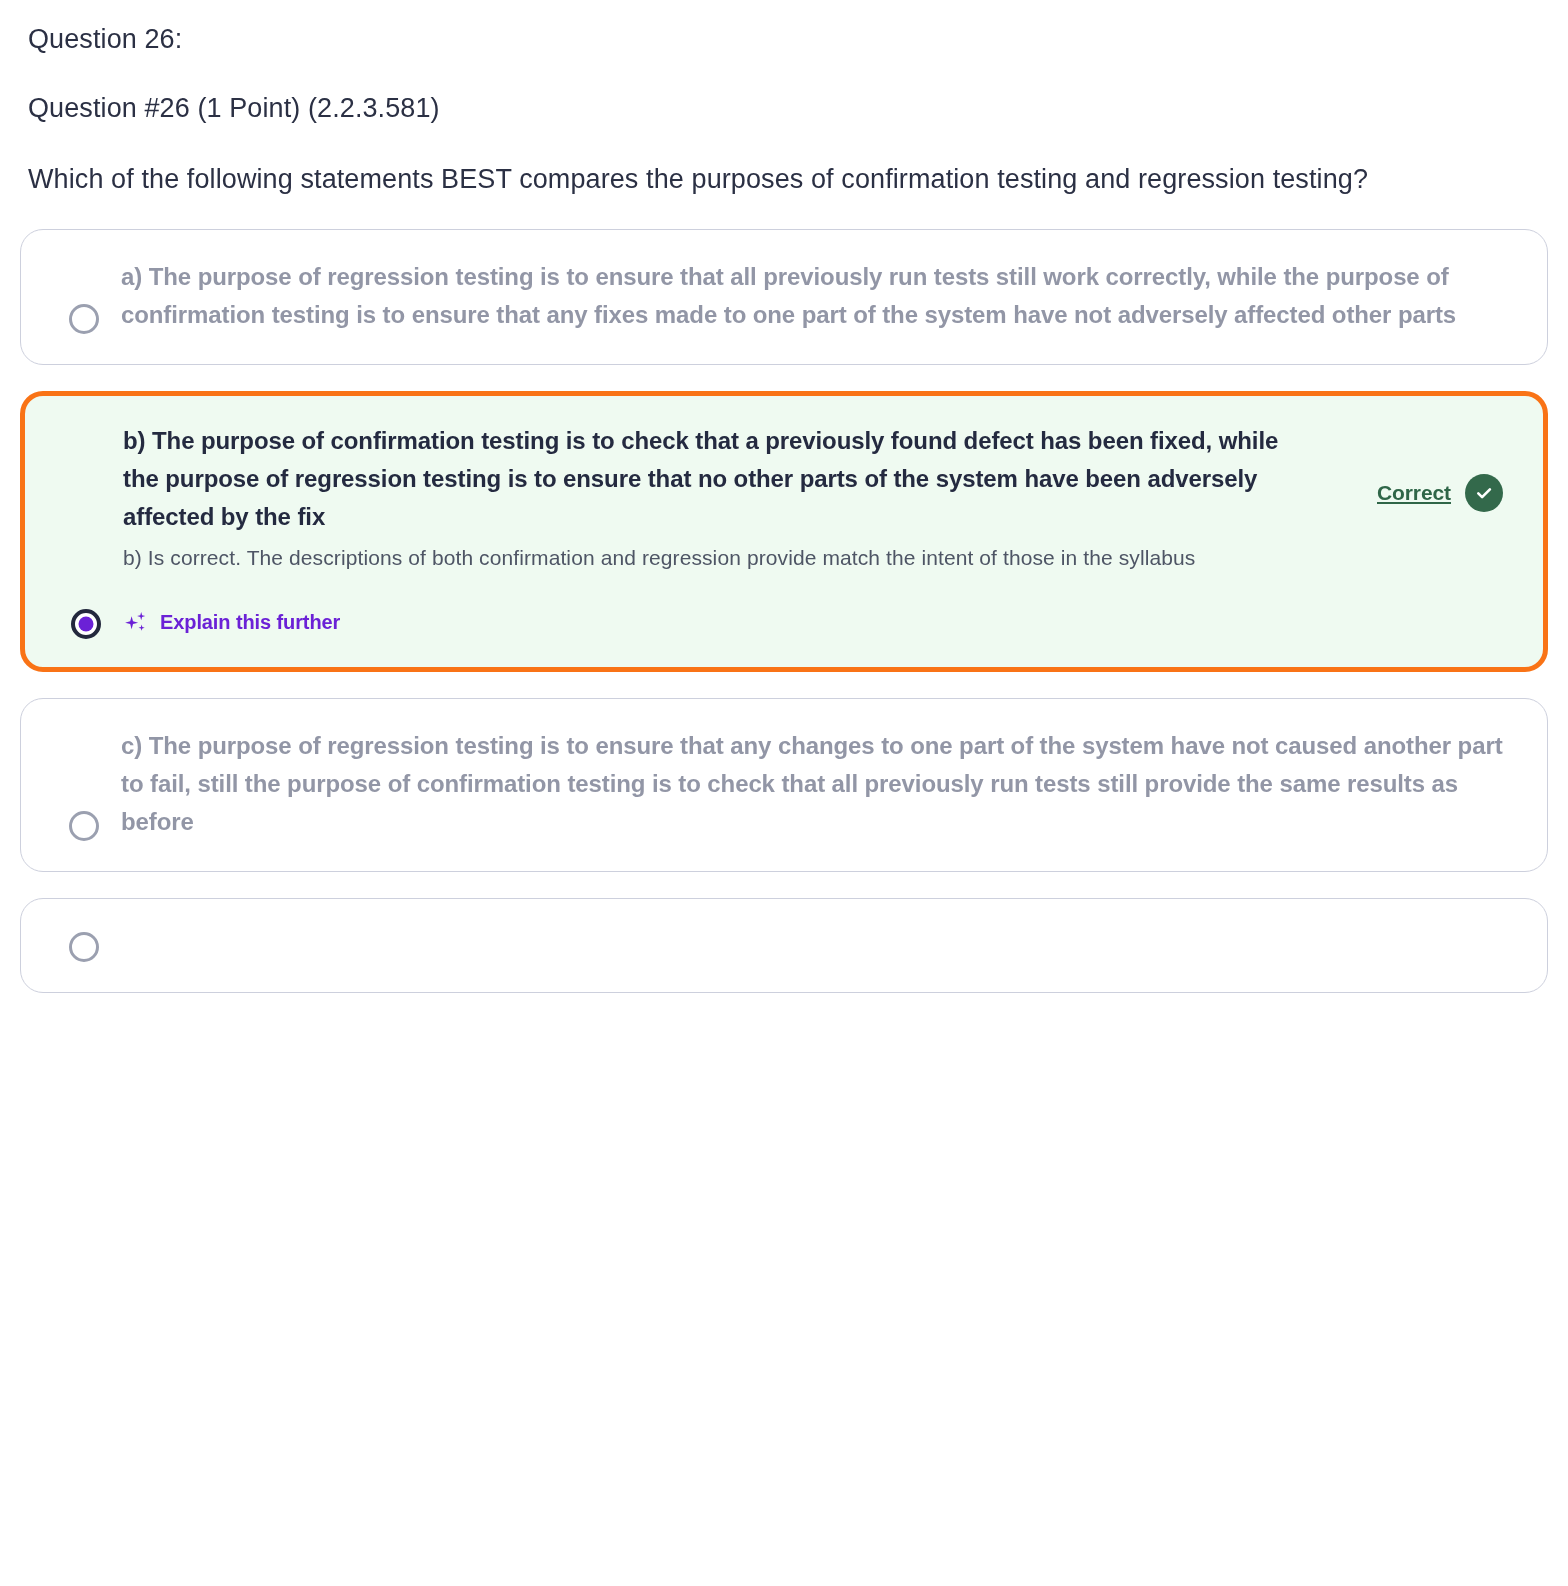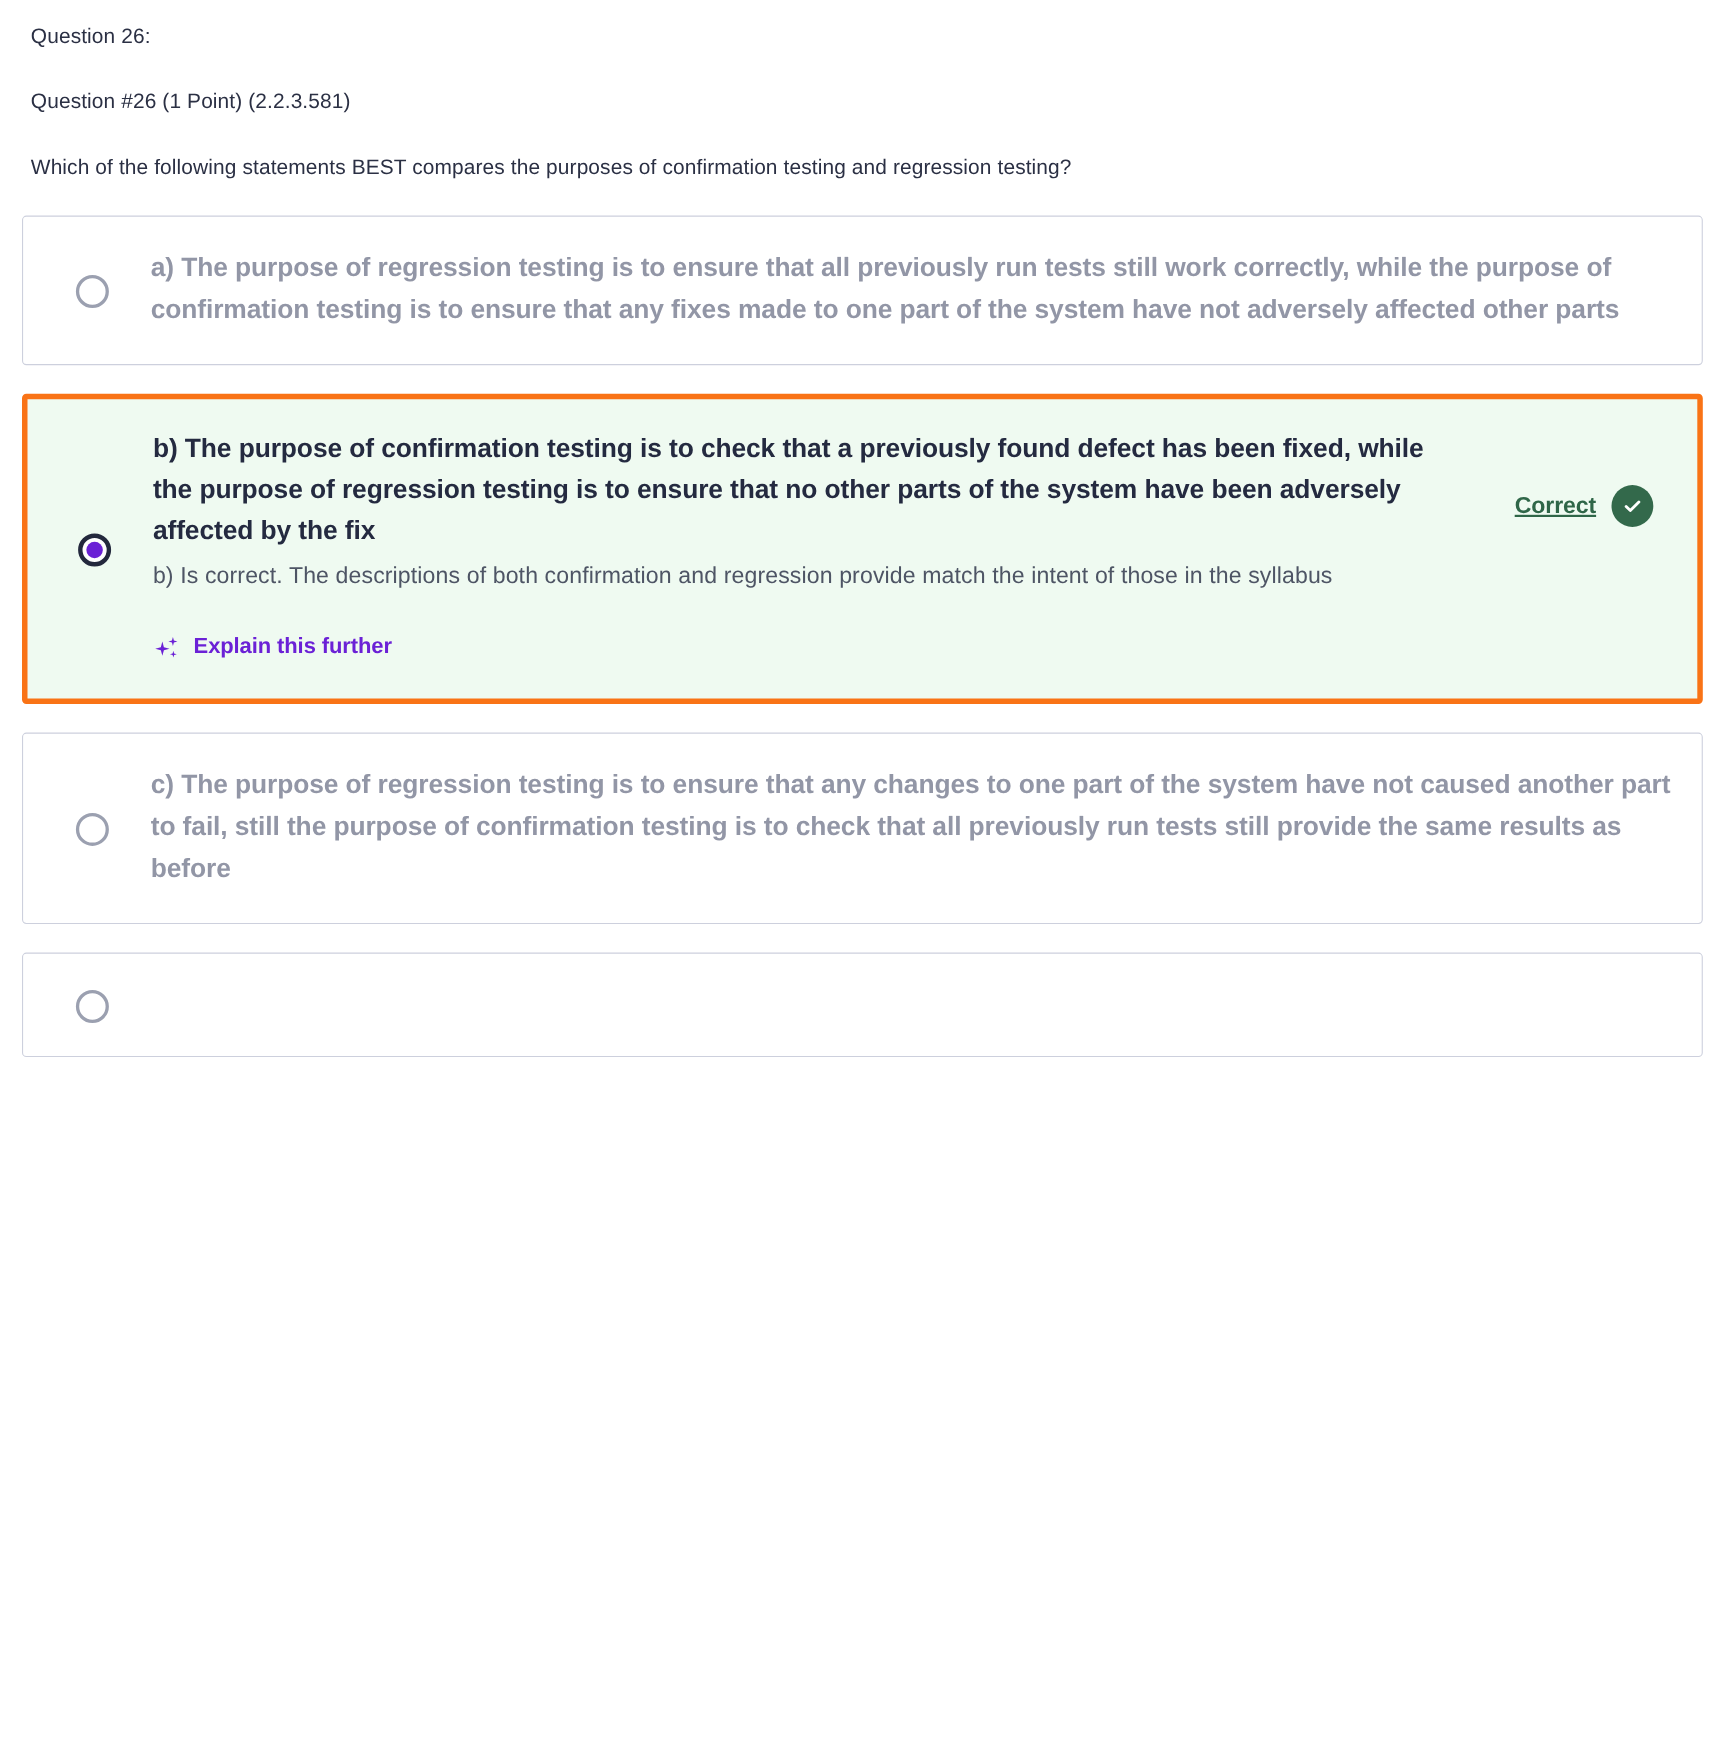--- a/index.html
+++ b/index.html
@@ -21,21 +21,21 @@
     width: 1568px;
     min-height: 1586px;
     padding: 22px 20px 0 20px;
     background: #ffffff;
   }
 
   
   .q-header { padding: 0 8px; }
 
   .q-line {
-    font-size: 19px;
+    font-size: 27px;
     line-height: 1.3;
     font-weight: 400;
     color: #2b3044;
     margin: 0 0 34px 0;
     letter-spacing: 0.1px;
   }
   .q-line.q-meta { margin-bottom: 33px; }
   .q-line.q-prompt {
     margin-bottom: 28px;
     line-height: 1.55;
@@ -45,26 +45,26 @@
   
   .options {
     display: flex;
     flex-direction: column;
     gap: 26px;
   }
 
   .option-card {
     position: relative;
     border: 1px solid #cdd0dd;
-    border-radius: 4px;
+    border-radius: 23px;
     background: #ffffff;
     padding: 28px 26px 30px 26px;
     display: flex;
-    align-items: center;
-    gap: 16px;
+    align-items: flex-end;
+    gap: 0;
   }
 
   .option-card.selected {
     border: 5px solid #f97316;
     background: #effaf1;
     padding: 26px 24px 28px 24px;
   }
 
   .radio-col {
     flex: 0 0 auto;

